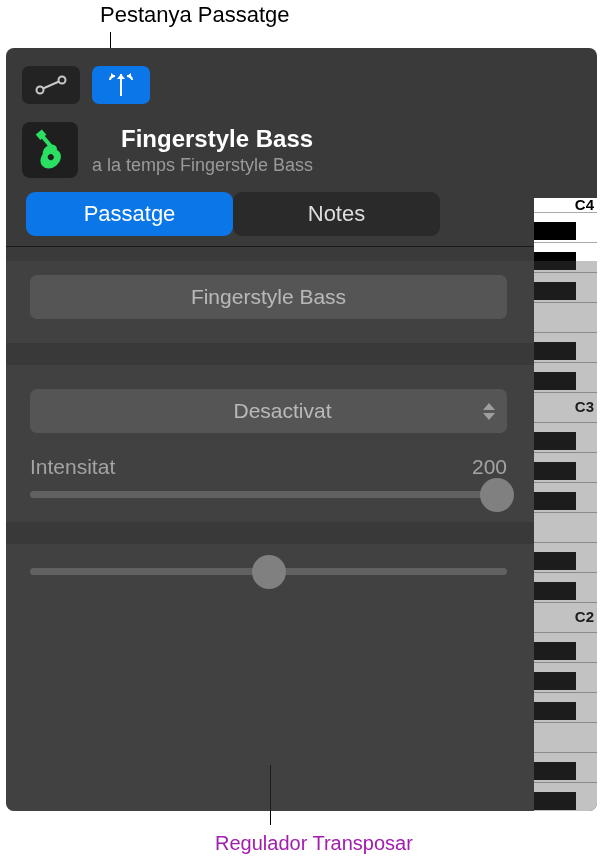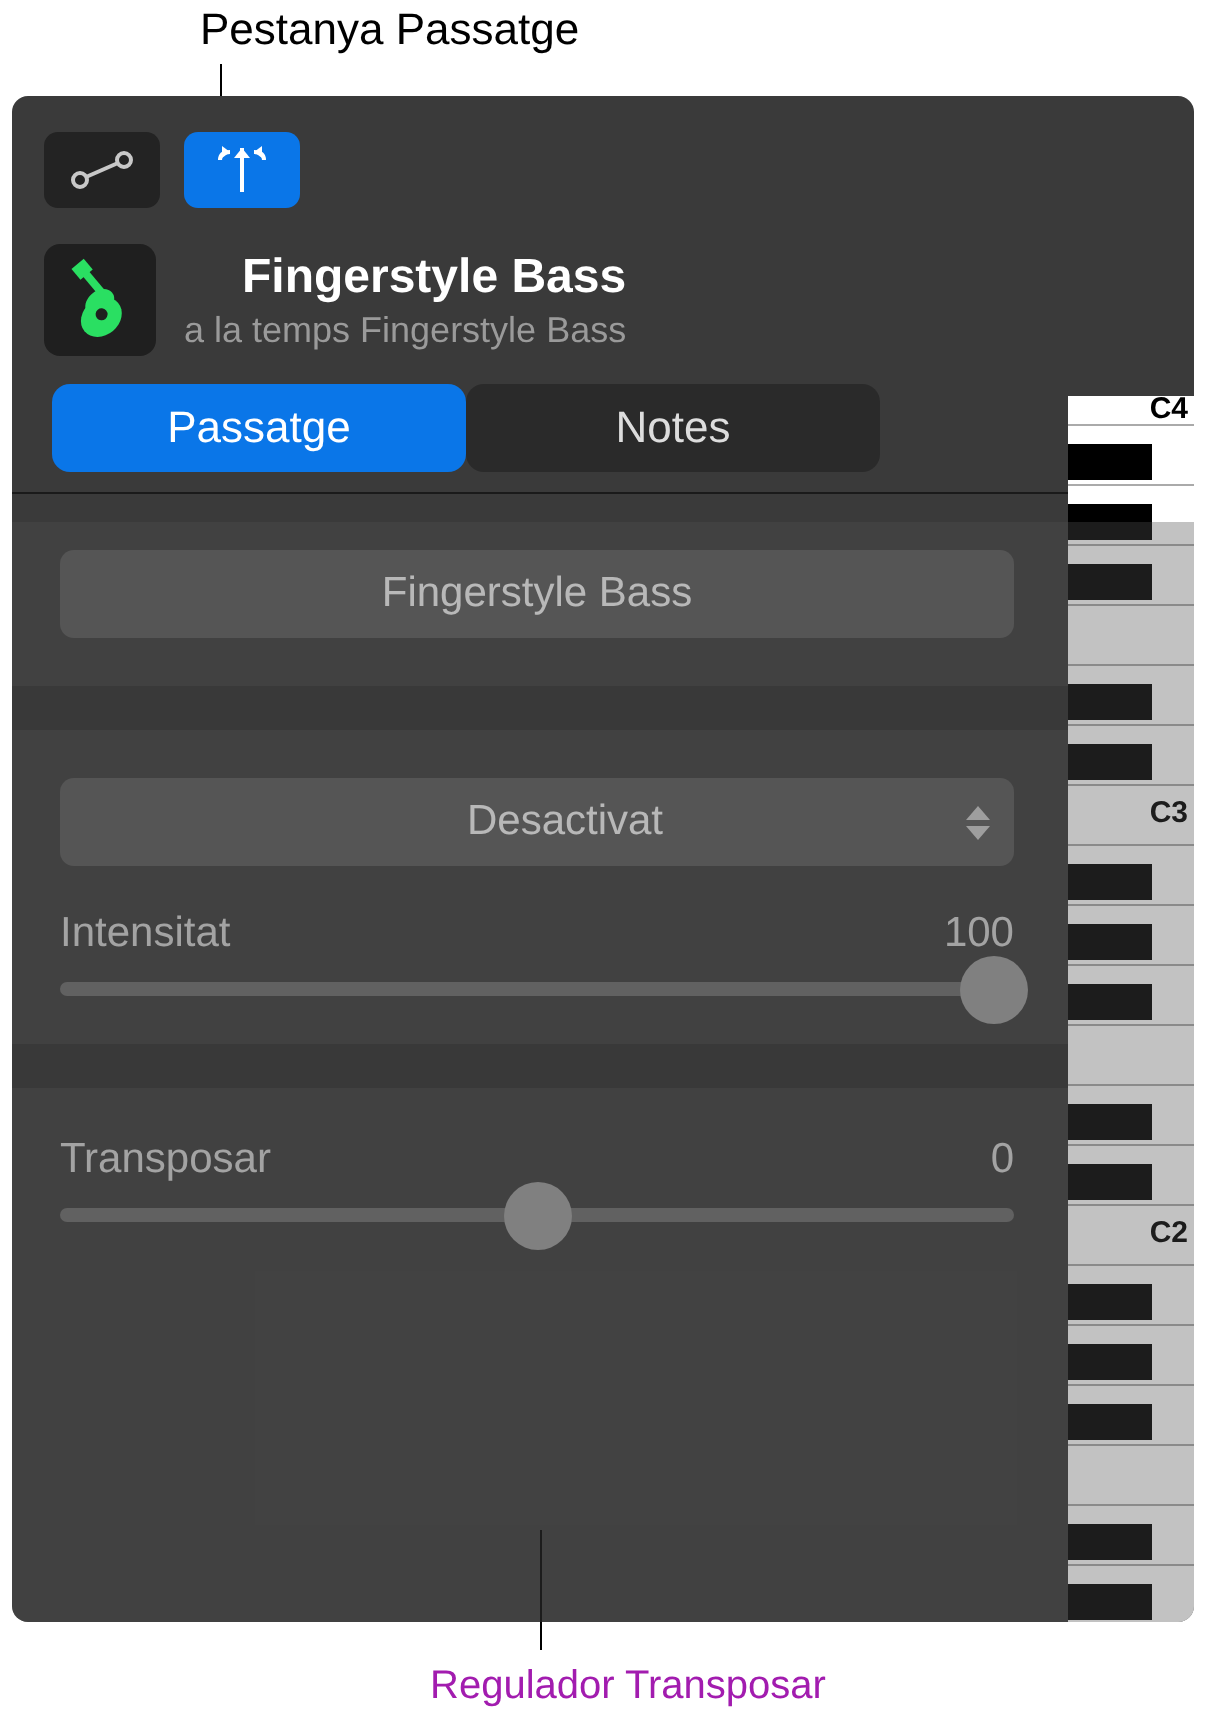--- a/index.html
+++ b/index.html
@@ -299,36 +299,32 @@
               <polygon points="6,0 0,7 12,7" fill="#c8c8c8"></polygon>
             </svg>
           <svg width="12" height="8" viewBox="0 0 12 8">
               <polygon points="6,8 0,1 12,1" fill="#c8c8c8"></polygon>
             </svg>
         </span>
       </div>
 
       <div class="row-label-value">
         <span>Intensitat</span>
-        <span>100</span>
+        <span>200</span>
       </div>
       <div class="slider-track">
         <div class="slider-knob" style="left:98%"></div>
       </div>
     </div>
   </div>
 
   <div class="thick-divider"></div>
 
   <div class="content">
     <div class="group">
-      <div class="row-label-value" style="margin-top:0">
-        <span>Transposar</span>
-        <span>0</span>
-      </div>
       <div class="slider-track">
         <div class="slider-knob" style="left:50%"></div>
       </div>
     </div>
   </div>
 
   <div class="piano-strip">
     <div class="piano-label" style="top:-2px">C4</div>
     <div class="piano-key-divider" style="top:14px"></div>
     <div class="piano-key-black" style="top:24px"></div>

